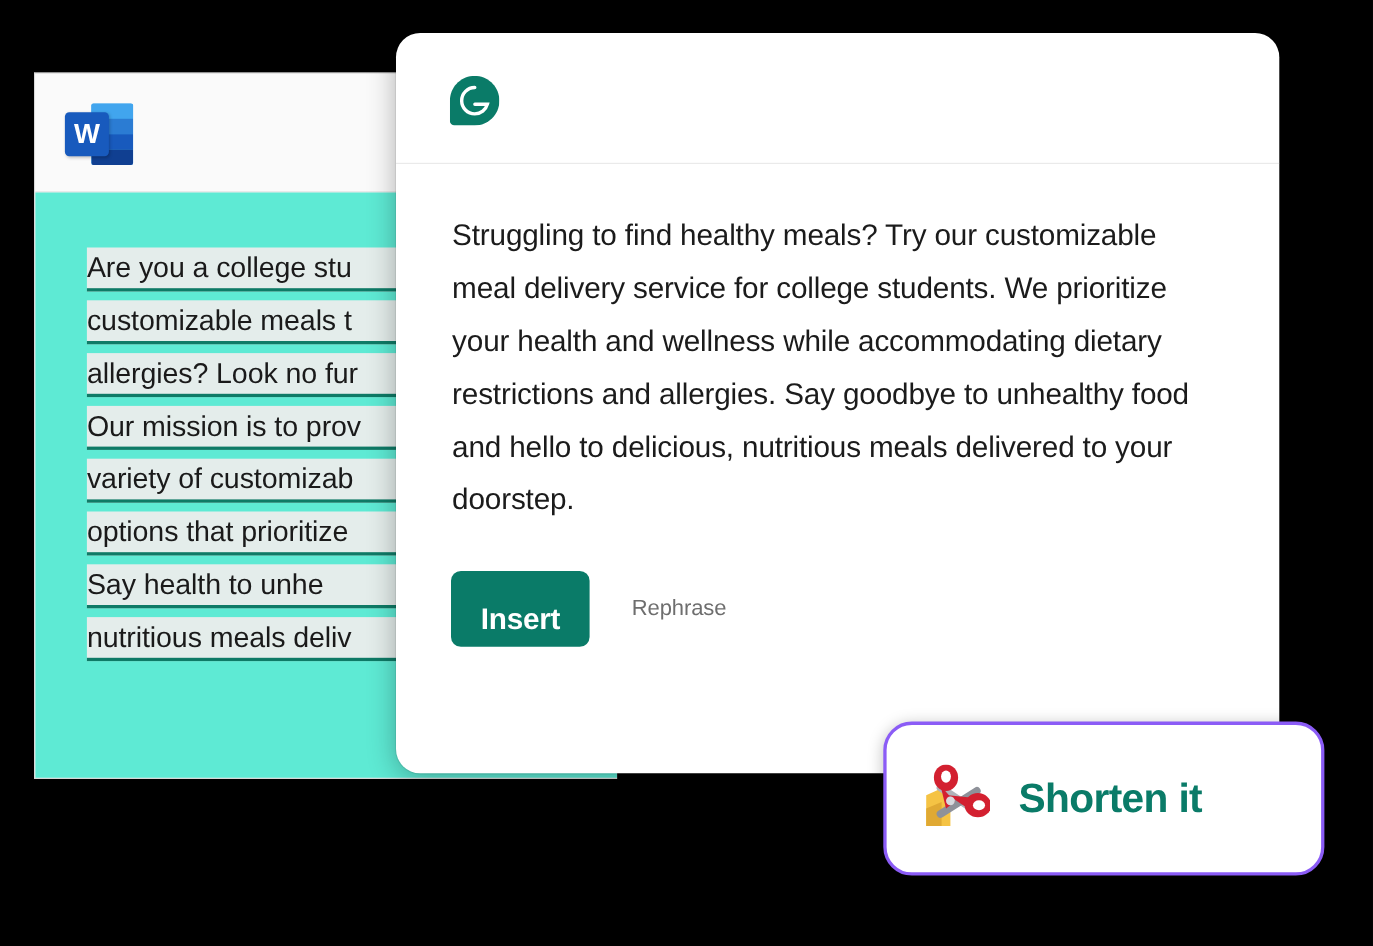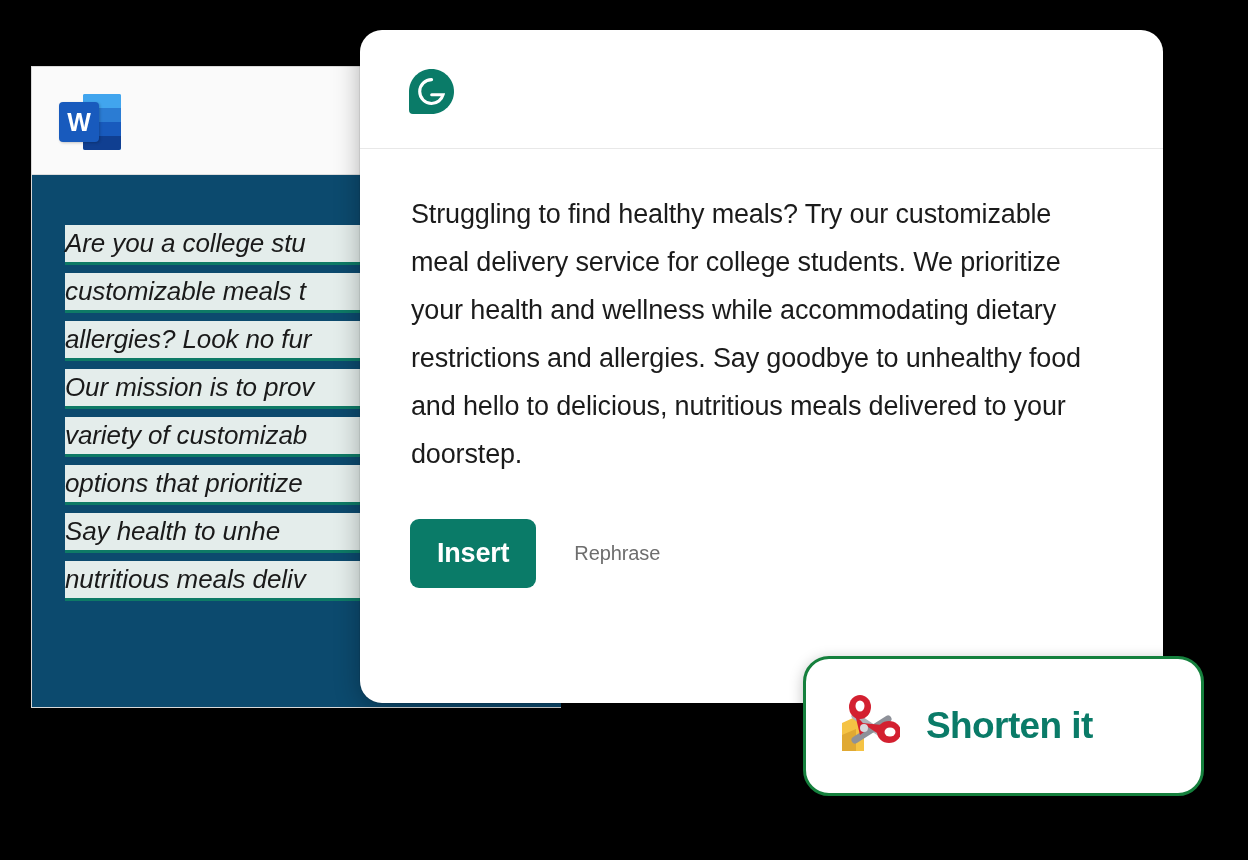--- a/index.html
+++ b/index.html
@@ -74,24 +74,23 @@
     font-size: 25px;
     font-weight: bold;
     line-height: 40px;
     text-align: center;
     font-family: "Liberation Sans", sans-serif;
     box-shadow: 1px 1px 3px rgba(0,0,0,0.22);
   }
 
   #word-doc {
     position: relative;
-    padding: 50px 0 0 33px;
-    background: #0c4a6e;
+    padding: 50px 0 0 47px;
+    background: #5eead4;
     height: 534px;
-    font-style: italic;
   }
   .doc-line {
     position: relative;
     display: block;
     width: 330px;
     height: 40px;
     margin-bottom: 8px;
     background: #e4edeb;
     white-space: nowrap;
     overflow: visible;
@@ -157,21 +156,21 @@
     margin-top: 41px;
   }
   #insert-button {
     background: #0a7b68;
     color: #ffffff;
     border: none;
     border-radius: 9px;
     font-size: 27px;
     font-weight: bold;
     font-family: "Liberation Sans", sans-serif;
-    padding: 0 27px;
+    padding: 10px 27px;
     height: 69px;
     line-height: 69px;
     cursor: pointer;
     letter-spacing: -0.2px;
   }
   #rephrase-button {
     background: none;
     border: none;
     color: #6e6e6e;
     font-size: 20px;
@@ -182,21 +181,21 @@
   }
 
   
   #shorten-card {
     position: absolute;
     left: 803px;
     top: 656px;
     width: 401px;
     height: 140px;
     background: #ffffff;
-    border: 3px solid #15803d;
+    border: 3px solid #8b5cf6;
     border-radius: 26px;
     display: flex;
     align-items: center;
     padding-left: 28px;
     gap: 26px;
     box-shadow: 0 3px 14px rgba(0,0,0,0.25);
   }
   #scissors-icon { width: 66px; height: 62px; display: block; }
   #shorten-label {
     font-size: 37px;

